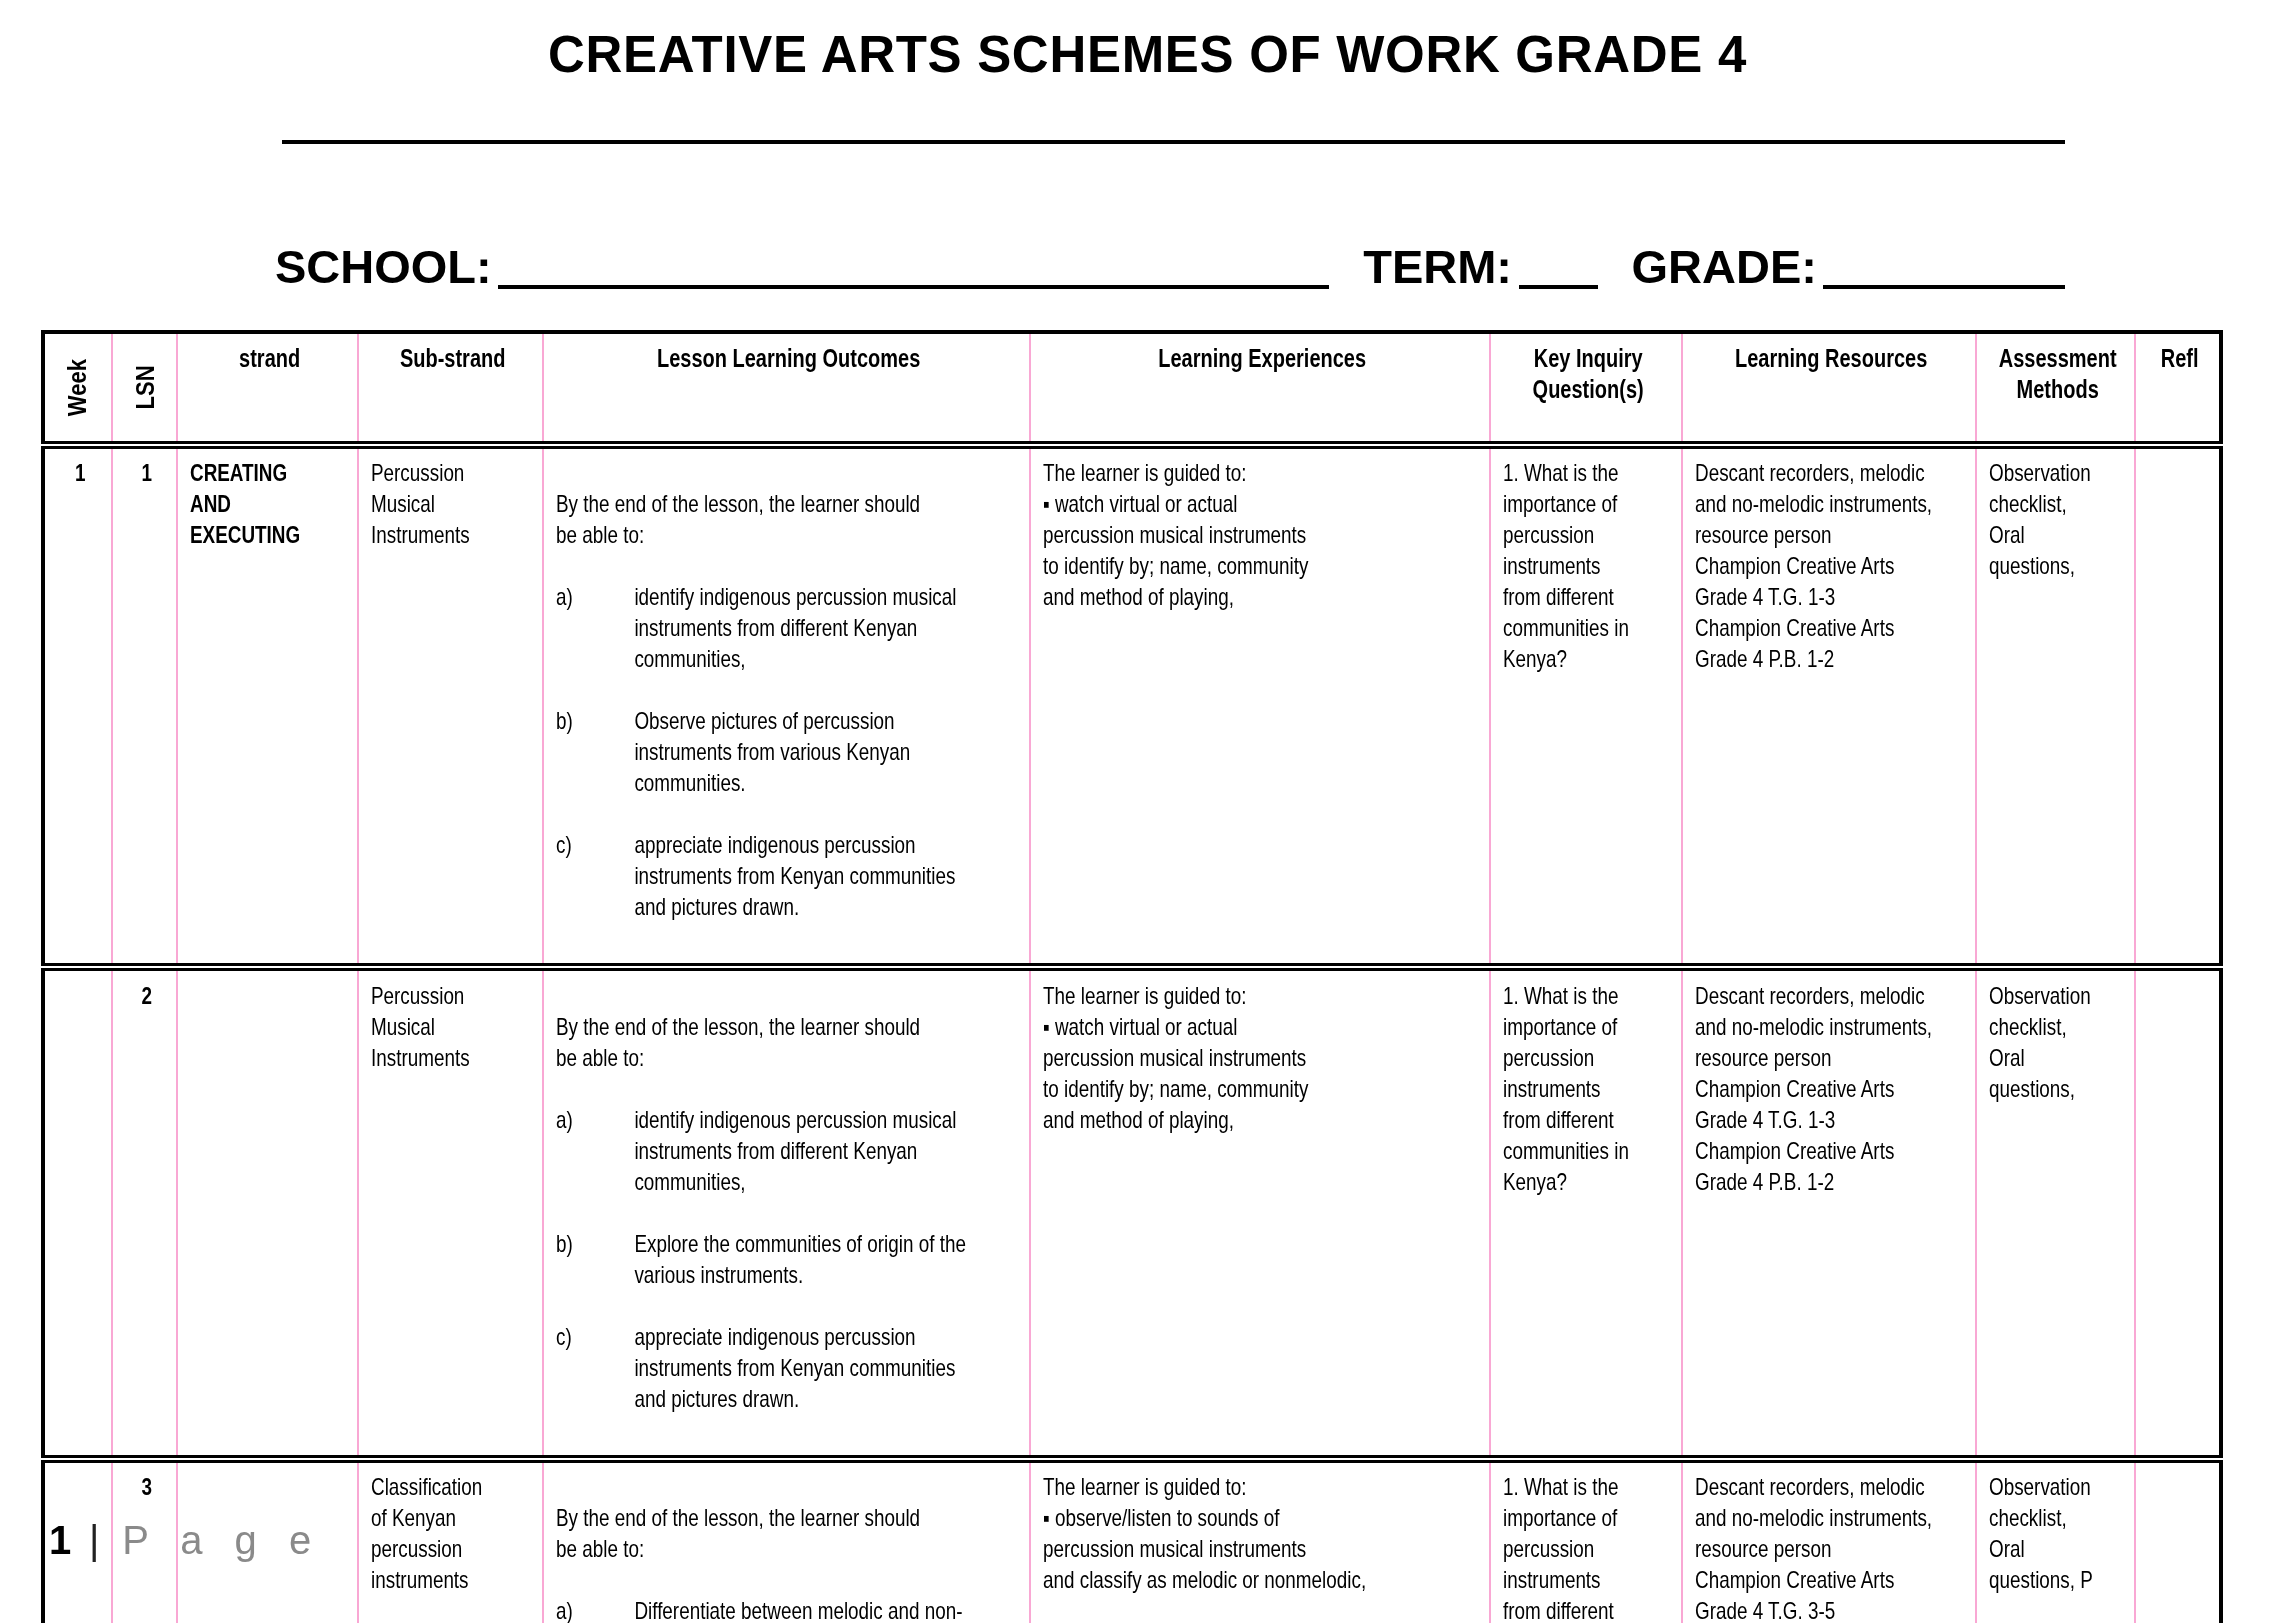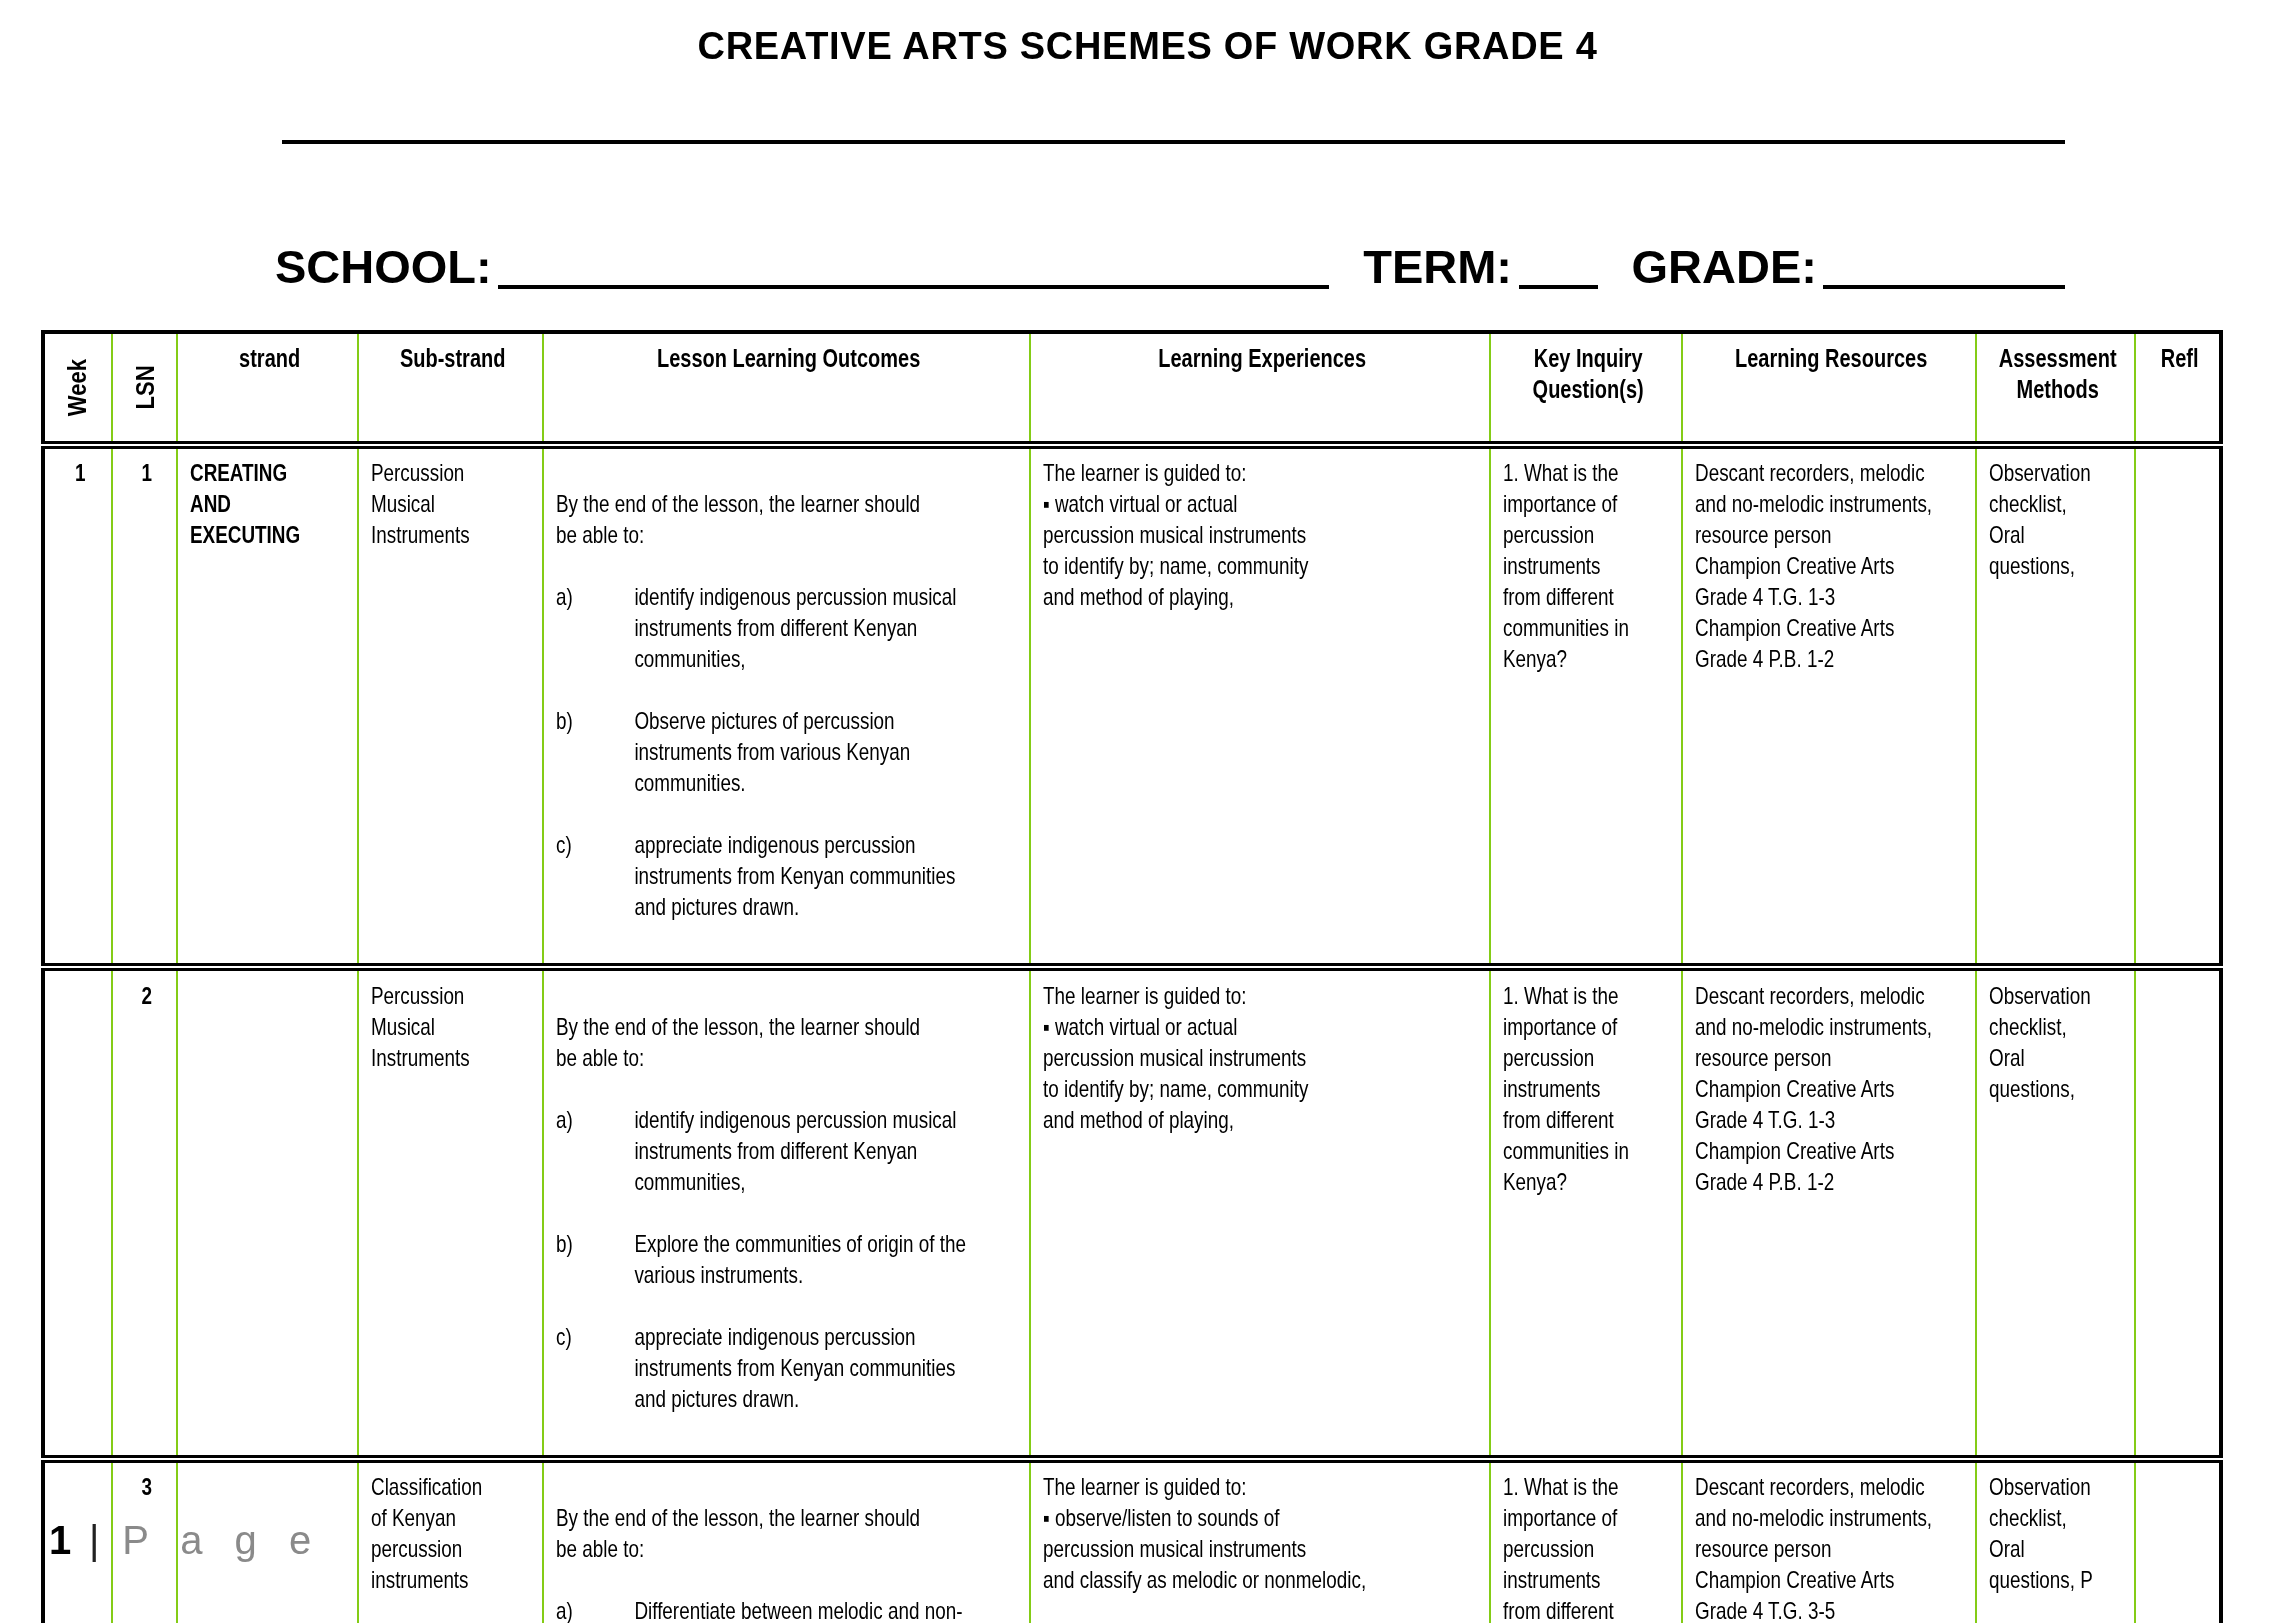--- a/index.html
+++ b/index.html
@@ -9,21 +9,21 @@
     position: relative;
     font-family: "Liberation Sans", sans-serif;
     color: #000;
     overflow: hidden;
   }
 
   
   .title {
     position: absolute; left: 0; top: 25px; width: 100%;
     text-align: center;
-    font-size: 38px; font-weight: bold; letter-spacing: 0.7px;
+    font-size: 51px; font-weight: bold; letter-spacing: 0.7px;
     white-space: nowrap;
   }
   .hline {
     position: absolute; left: 275px; width: 1790px;
     display: flex; align-items: flex-end;
     font-size: 47px; font-weight: bold; white-space: nowrap;
   }
   .hline-1 { top: 124px; }
   .hline-2 { top: 239px; justify-content: space-between; }
   .blank {
@@ -36,21 +36,21 @@
   .lbl-gap { margin-left: 34px; }
 
   
   .table-wrap { position: absolute; left: 41px; top: 330px; width: 2181px; }
   table.tbl {
     border-collapse: collapse; table-layout: fixed;
     width: 2181px;
     border: 4.6px solid #000;
   }
   .tbl th, .tbl td {
-    border: 2px solid #84cc16;
+    border: 2px solid #f9a8d4;
     vertical-align: top;
     padding: 9.2px 7.9px 9.2px 11.8px;
   }
   .tbl tr.body-row > td { border-top: 8.5px double #000; }
   tr.head { height: 113px; }
   tr.r1 { height: 364px; }
   tr.r2 { height: 353px; }
   tr.r3 { height: 302px; }
 
   

